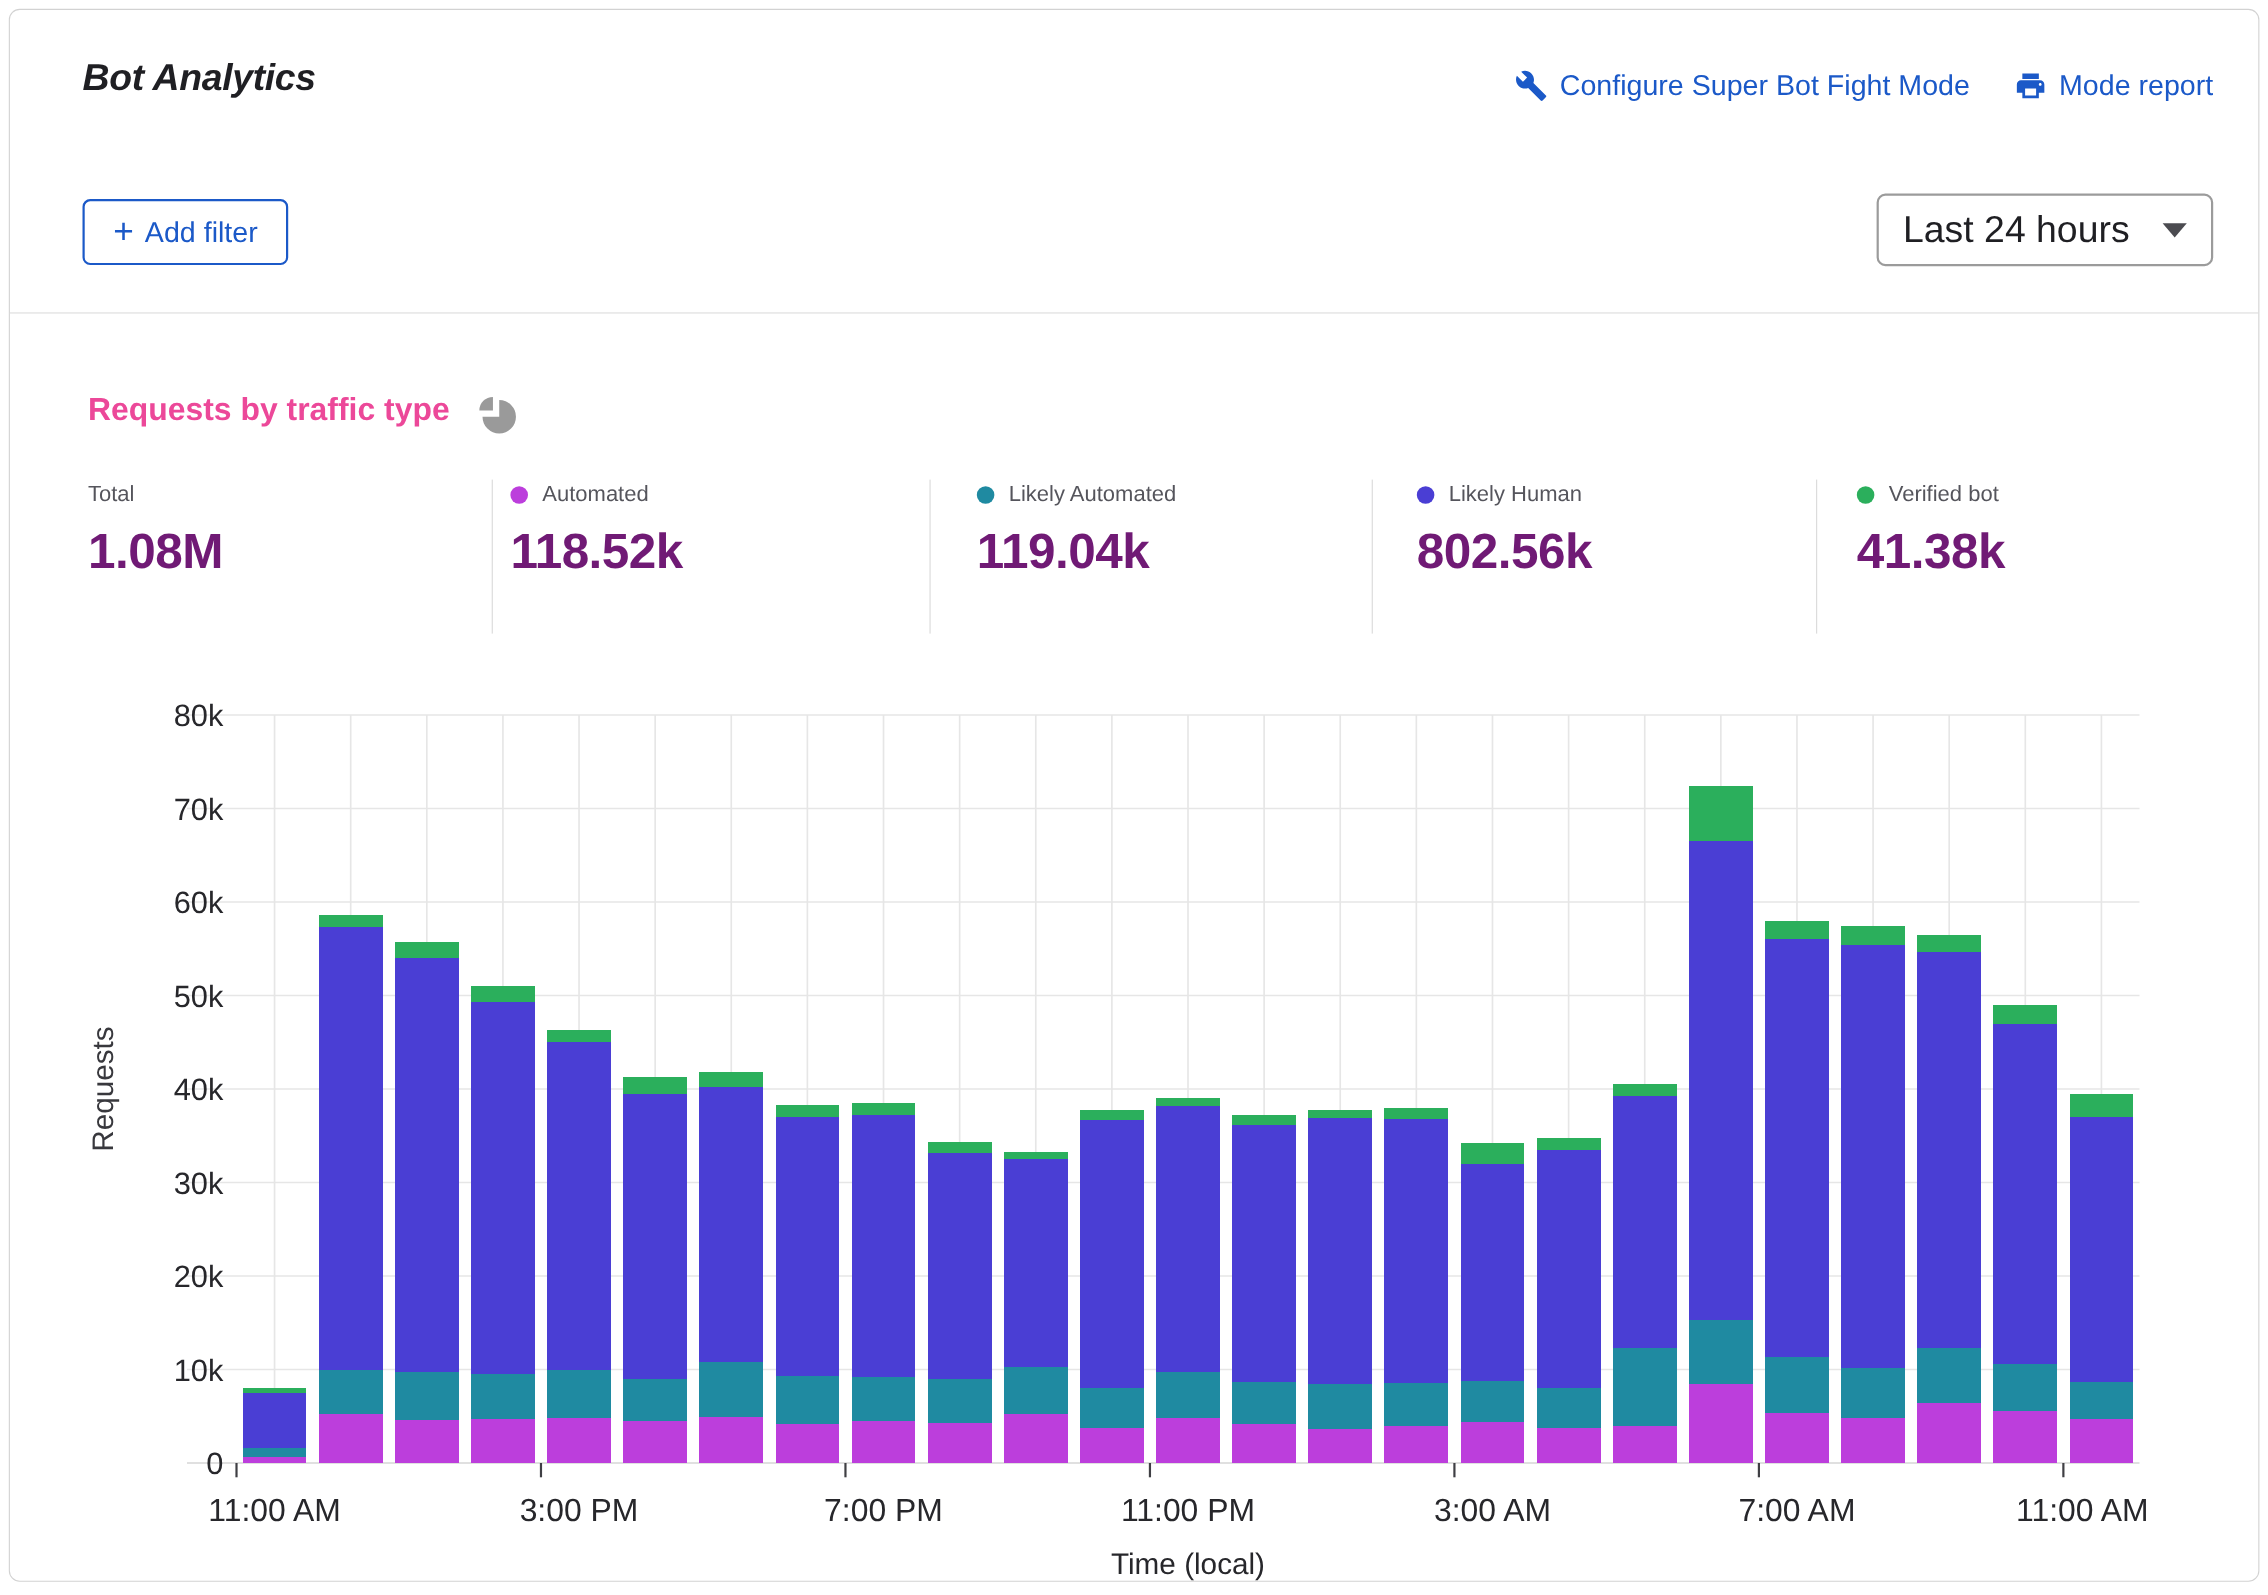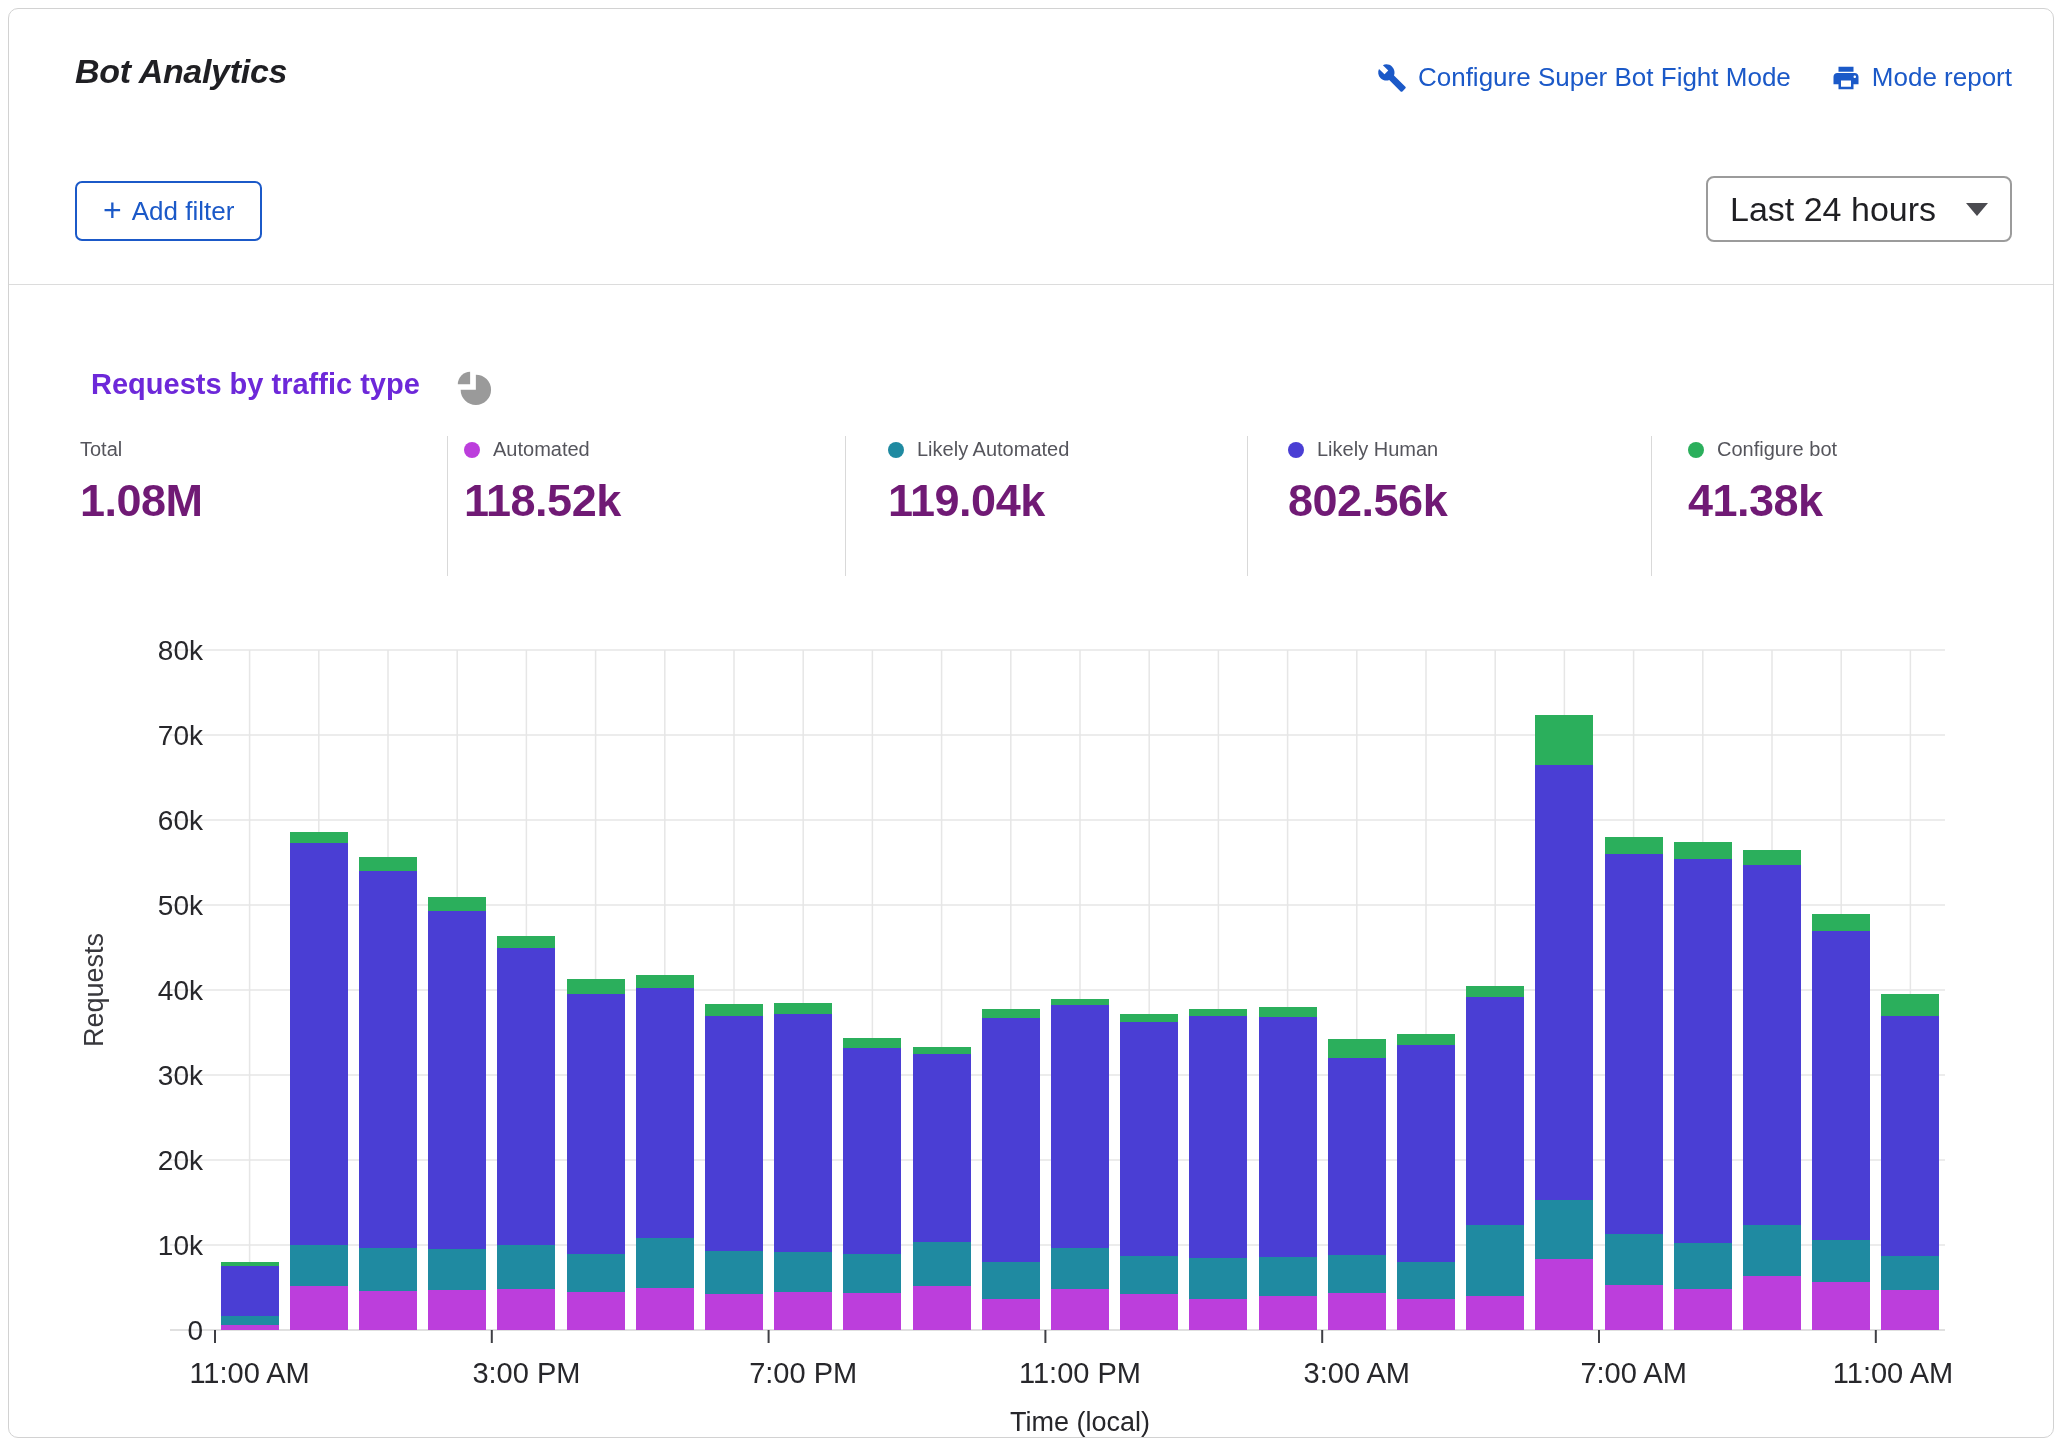--- a/index.html
+++ b/index.html
@@ -37,21 +37,21 @@
     display:flex;align-items:center;justify-content:space-between;
     padding:0 22px;font-size:34px;color:#1f1f23;cursor:pointer;
   }
   .caret{
     width:0;height:0;border-left:11px solid transparent;border-right:11px solid transparent;
     border-top:13px solid #4b4b50;
   }
   .hdr-divider{position:absolute;left:9px;top:284px;width:2044px;height:1px;background:#dcdcdc;}
   
   .section-row{position:absolute;left:75px;top:352px;display:flex;align-items:center;gap:18px;}
-  .section-row h2{margin:16px;font-size:29px;font-weight:700;color:#6d28d9;}
+  .section-row h2{margin:5px;font-size:29px;font-weight:700;color:#ec4899;}
   
   .stat{position:absolute;top:438px;}
   .stat .lbl{display:flex;align-items:center;gap:13px;font-size:20px;color:#55555c;}
   .stat .dot{width:16px;height:16px;border-radius:50%;flex:0 0 auto;}
   .stat .val{margin-top:14px;font-size:45px;font-weight:700;color:#701a75;letter-spacing:-0.5px;}
   .vdiv{position:absolute;top:436px;width:1px;height:140px;background:#d9d9d9;}
   #chart-svg{position:absolute;left:0;top:0;width:2062px;height:1450px;}
 </style>
 </head>
 <body>
@@ -124,21 +124,21 @@
 <div class="stat" style="left:1288px;">
   <div class="lbl">
       <span class="dot" style="background: rgb(74, 62, 212);"></span>
       <span>Likely Human</span>
     </div>
   <div class="val">802.56k</div>
 </div>
 <div class="stat" style="left:1688px;">
   <div class="lbl">
       <span class="dot" style="background: rgb(43, 175, 92);"></span>
-      <span>Configure bot</span>
+      <span>Verified bot</span>
     </div>
   <div class="val">41.38k</div>
 </div>
 <div class="vdiv" style="left:447px;"></div>
 <div class="vdiv" style="left:845px;"></div>
 <div class="vdiv" style="left:1247px;"></div>
 <div class="vdiv" style="left:1651px;"></div>
 
 <svg id="chart-svg" viewBox="0 0 2062 1450">
     <line x1="170" y1="1330" x2="1945" y2="1330" stroke="#d6d6d6" stroke-width="1.5"></line>

